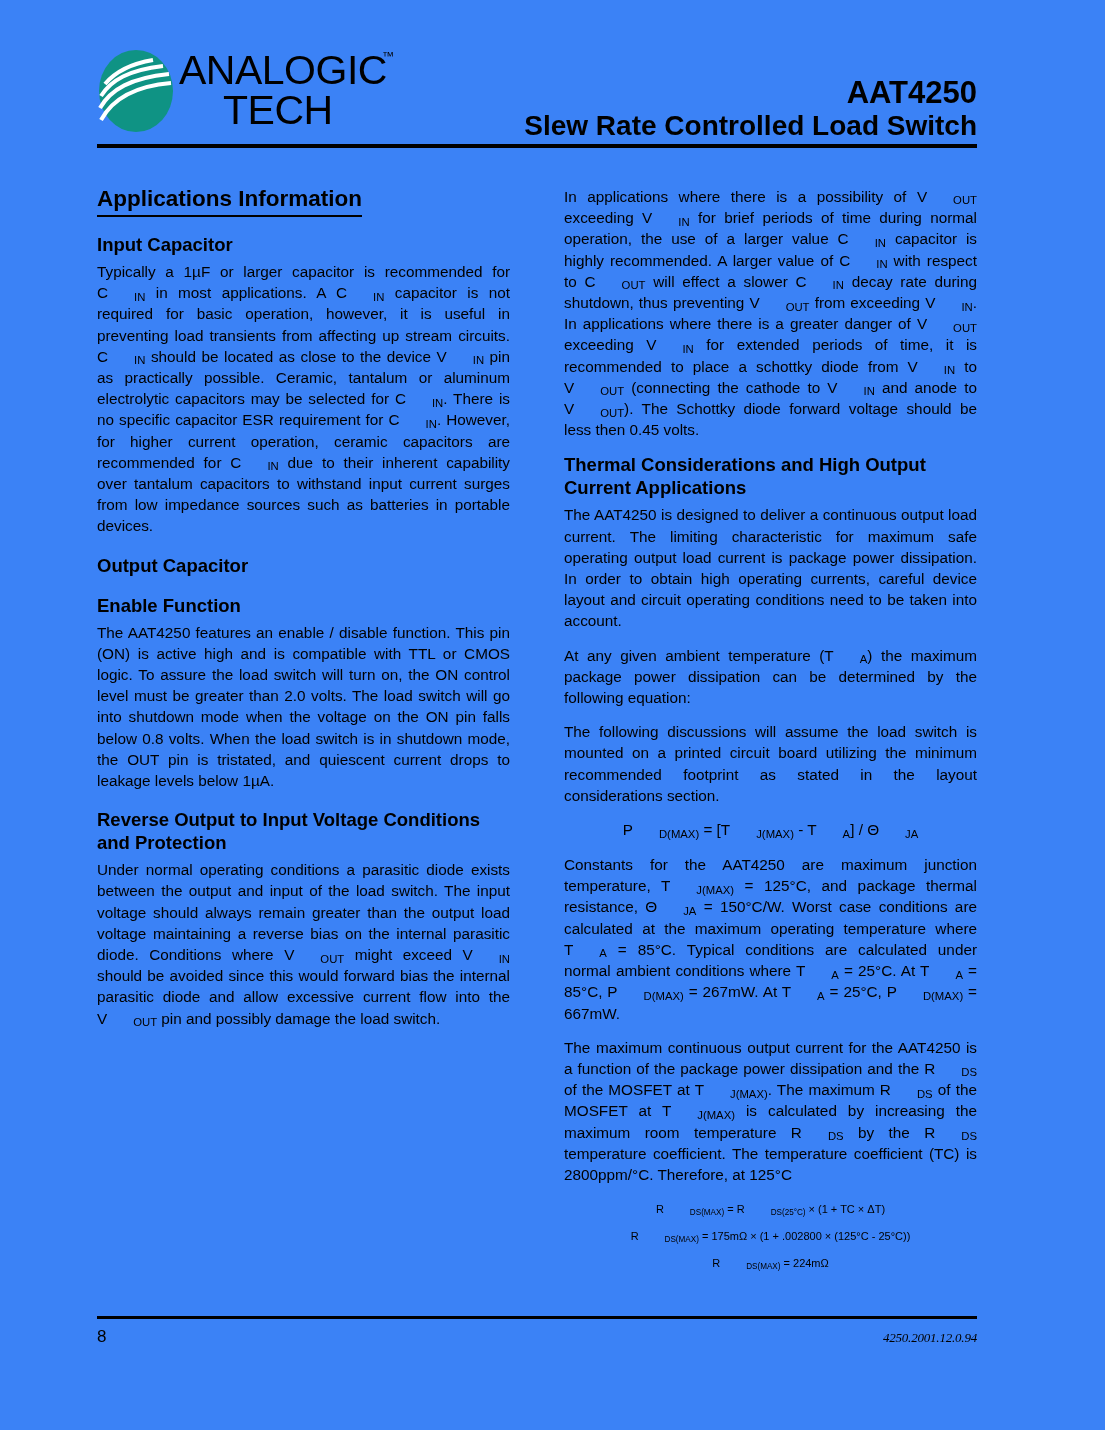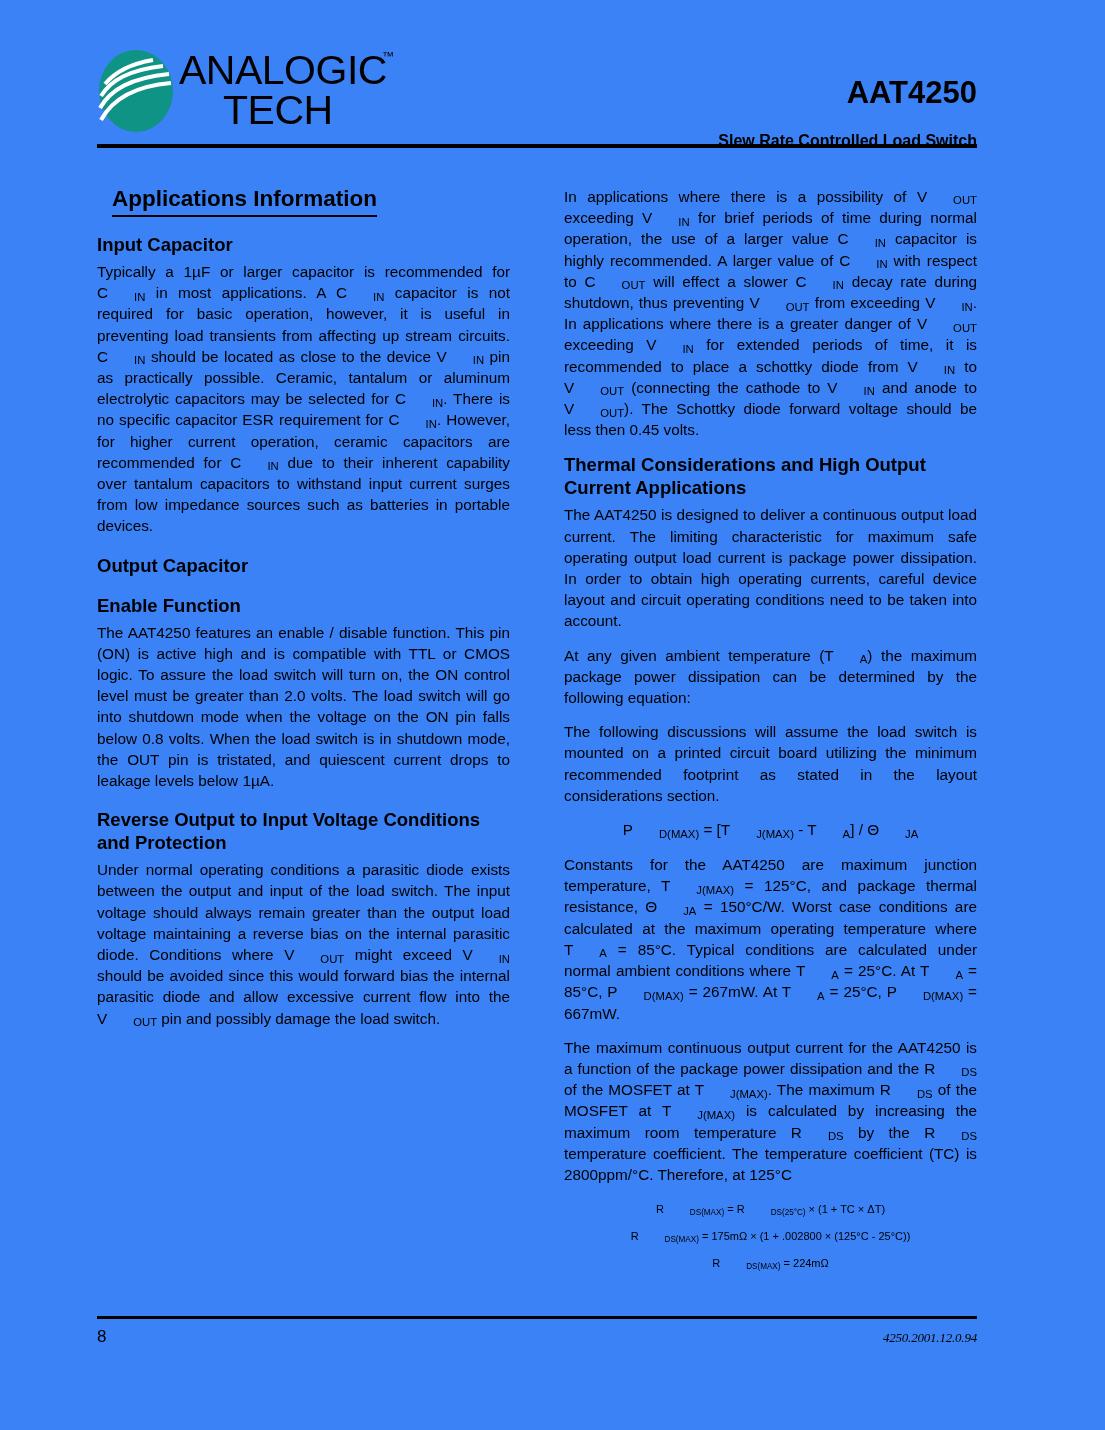--- a/index.html
+++ b/index.html
@@ -81,24 +81,24 @@
     top: 28px;
     text-align: right;
   }
   .part-number {
     font-size: 31px;
     line-height: 34px;
     font-weight: bold;
     letter-spacing: 0px;
   }
   .part-subtitle {
-    font-size: 16px;
+    font-size: 28px;
     line-height: 27px;
     font-weight: bold;
-    margin-top: 17px;
+    margin-top: 2px;
   }
   .rule-top {
     position: absolute;
     left: 97px;
     top: 144px;
     width: 880px;
     height: 4px;
     background: #000;
   }
 
@@ -110,21 +110,21 @@
     font-size: 15.3px;
     line-height: 21.2px;
   }
   .col-left  { left: 97px; }
   .col-right { left: 564px; }
 
   h1.section-title {
     font-size: 22.5px;
     line-height: 26px;
     font-weight: bold;
-    margin: 0 0 16px 15px;
+    margin: 0 0 16px 0;
     padding-bottom: 3px;
     border-bottom: 2px solid #000;
     display: inline-block;
   }
   h2.sub-title {
     font-size: 18.5px;
     line-height: 23px;
     font-weight: bold;
     margin: 0 0 5px 0;
   }

